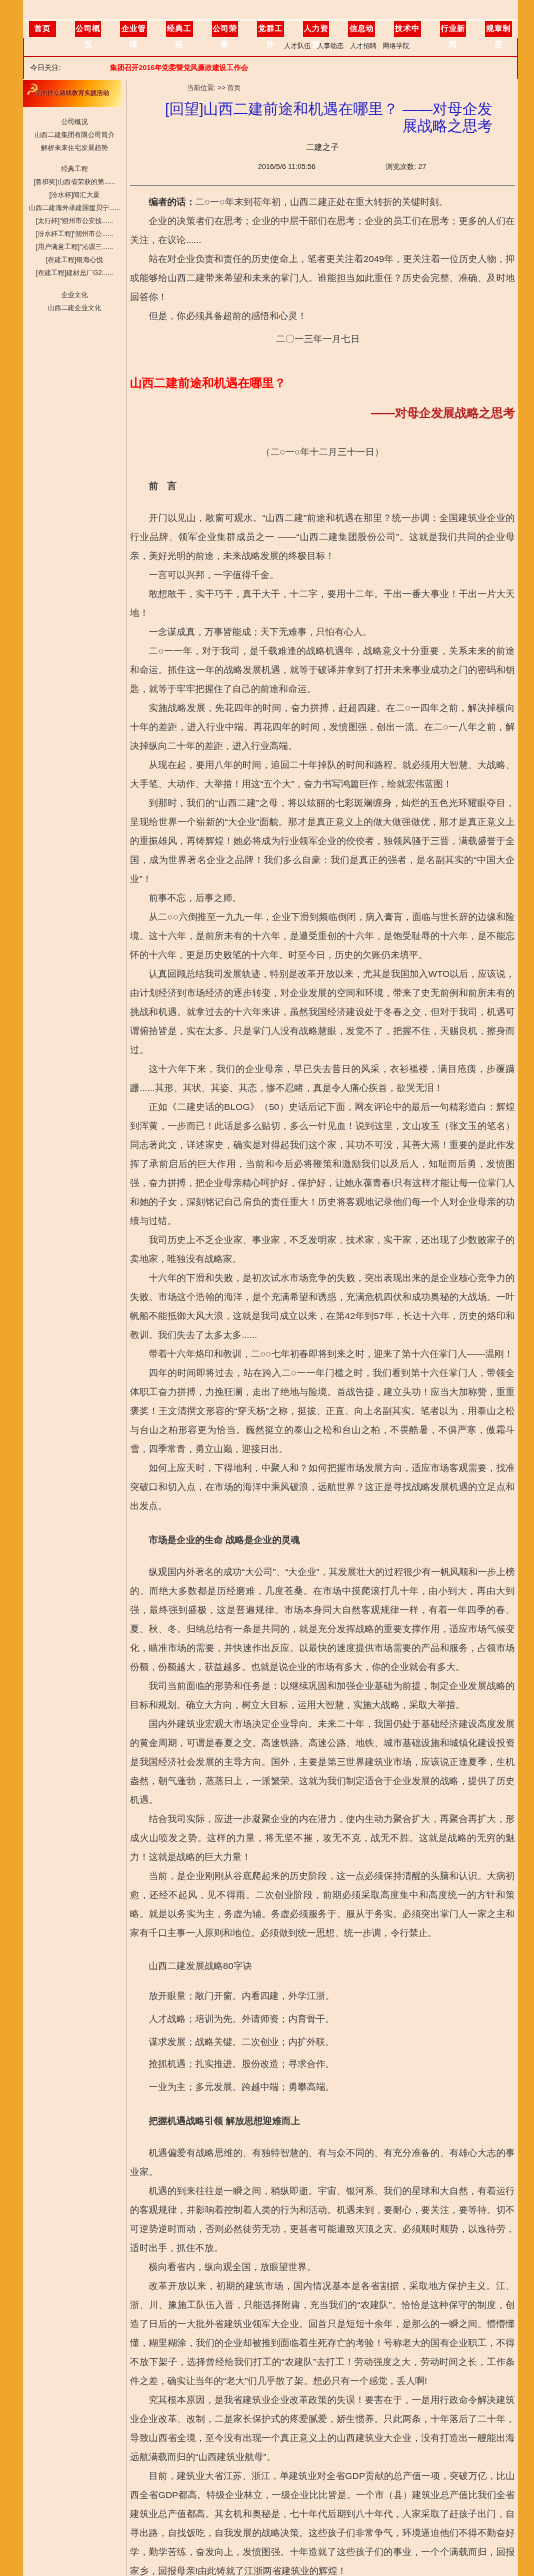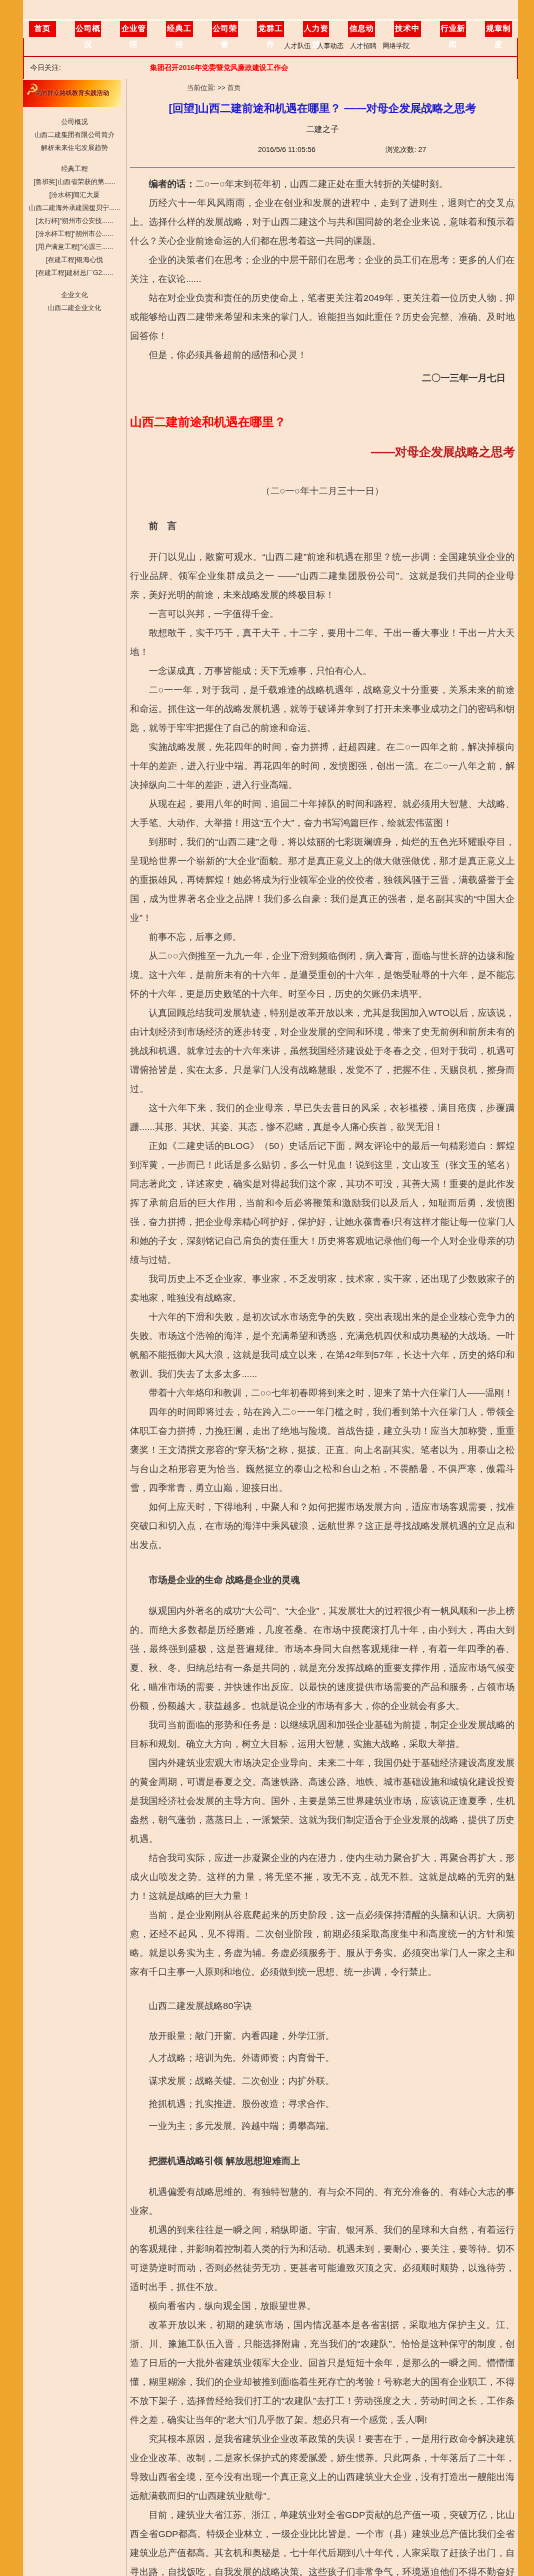--- a/index.html
+++ b/index.html
@@ -11,50 +11,50 @@
   
   .topband { height:19px; }
   .whiteline { height:1.5px; background:#FDF4EA; }
   .navbar { height:17px; padding:0.5px 6.2px; display:flex; gap:19px; align-items:center; }
   .nav-btn { flex:1; height:16px; line-height:16px; text-align:center; background:#E60505; color:#fff;
              font-size:7.7px; font-weight:bold; letter-spacing:0.5px; cursor:pointer; }
   .subnav { height:18.5px; border-left:1px solid #E60505; border-right:1px solid #E60505;
             display:flex; align-items:center; gap:6.2px; padding-left:260px; font-size:6.7px; color:#222; }
   .subnav span { cursor:pointer; }
   .ticker { height:23px; border-top:1px solid #C40000; border-left:1px solid #E60505; border-right:1px solid #E60505;
-            display:flex; align-items:center; font-size:7.2px; color:#222; padding-left:6.2px;gap:40px; }
+            display:flex; align-items:center; font-size:7.2px; color:#222; padding-left:6.2px; }
   .ticker-text { margin-left:49px; color:#FF0000; font-weight:bold; cursor:pointer; }
 
   
   .columns { display:flex; height:3130px; overflow:hidden; }
   .sidebar { width:103px; padding-top:1px; }
   .banner { width:98px; height:27px; position:relative; overflow:hidden;
             background:linear-gradient(115deg,#D80000 0%,#F83B00 30%,#FF9D00 62%,#FFD95E 88%,#FFF0A8 100%);
             cursor:pointer; }
   .banner .glyph { position:absolute; left:2.6px; top:1px; font-size:15.5px; color:#FFE27A; opacity:.9; }
   .banner .btxt { position:absolute; left:0; right:0; top:8.8px; text-align:center; color:#7E0000;
                   font-weight:bold; font-size:6.2px; text-shadow:0 0 1px #FFE9B0; }
   .side-menu { text-align:center; font-size:6.7px; color:#333; }
   .side-title { margin-top:8.2px; line-height:13px; }
   .side-item  { line-height:13px; cursor:pointer; }
 
   .main { flex:1; border-left:0.5px solid #DCC3B1; border-bottom:0.5px solid #DCC3B1; overflow:hidden; padding:0 3.1px; }
   .breadcrumb { font-size:6.7px; color:#333; padding:4.6px 0 0 57px; }
-  .art-title { color:#2121CB; font-weight:bold; font-size:11px; line-height:17.5px; text-align:center;
+  .art-title { color:#2121CB; font-weight:normal; font-size:15px; line-height:17.5px; text-align:right;
                max-width:340px; margin:7.2px auto 0; }
   .art-author { text-align:center; font-size:8.2px; color:#222; margin-top:7.2px; }
   .art-meta { display:flex; font-size:7.2px; color:#222; margin-top:9.3px; }
   .art-date { margin-left:128px; }
   .art-views { margin-left:70px; }
   .art-hr { border:none; border-top:0.5px solid #8A8A8A; margin-top:12.4px; }
 
   .art-body { margin-top:7.2px; font-size:9.3px; color:#3B3B3B; }
   .para { text-indent:2em; text-align:justify; line-height:19px; margin:0; }
   .para b { font-weight:bold; }
-  .right { text-align:right; text-indent:0; padding-right:9.3px; margin-top:4.1px;font-weight:bold; }
+  .right { text-align:center; text-indent:0; padding-right:9.3px; margin-top:4.1px; }
   .redhead  { color:#FF0000; font-weight:bold; font-size:12px; text-align:left; text-indent:0;
               margin-top:27px; line-height:15.5px; }
   .redhead2 { color:#b91c1c; font-weight:bold; font-size:12px; text-align:right; text-indent:0;
               margin-top:14.4px; line-height:15.5px; }
   .centerdate { text-align:center; text-indent:0; margin-top:21.6px; line-height:19px; }
   .subhead { font-weight:bold; margin-top:15.5px; margin-bottom:12.4px; text-align:left; }
   .versehead { margin-top:14.4px; margin-bottom:11.3px; text-align:left; }
   .verse { text-align:left; margin:3.6px 0; }
 </style>
 </head>
@@ -122,21 +122,20 @@
         <div class="art-title">[回望]山西二建前途和机遇在哪里？ ——对母企发展战略之思考</div>
         <div class="art-author">二建之子</div>
         <div class="art-meta">
           <span class="art-date">2016/5/6 11:05:56</span>
           <span class="art-views">浏览次数: 27</span>
         </div>
         <hr class="art-hr">
 
         <div class="art-body">
             <p class="para normal"><b>编者的话：</b>二○一○年末到莅年初，山西二建正处在重大转折的关键时刻。</p>
-            <p class="para normal">历经六十一年风风雨雨，企业在创业和发展的进程中，走到了进则生，退则亡的交叉点上。选择什么样的发展战略，对于山西二建这个与共和国同龄的老企业来说，意味着和预示着什么？关心企业前途命运的人们都在思考着这一共同的课题。</p>
             <p class="para normal">企业的决策者们在思考；企业的中层干部们在思考；企业的员工们在思考；更多的人们在关注，在议论......</p>
             <p class="para normal">站在对企业负责和责任的历史使命上，笔者更关注着2049年，更关注着一位历史人物，抑或能够给山西二建带来希望和未来的掌门人。谁能担当如此重任？历史会完整、准确、及时地回答你！</p>
             <p class="para normal">但是，你必须具备超前的感悟和心灵！</p>
             <p class="para right">二〇一三年一月七日</p>
             <p class="para redhead">山西二建前途和机遇在哪里？</p>
             <p class="para redhead2">——对母企发展战略之思考</p>
             <p class="para centerdate">（二○一○年十二月三十一日）</p>
             <p class="para subhead">前　言</p>
             <p class="para normal">开门以见山，敞窗可观水。“山西二建”前途和机遇在那里？统一步调：全国建筑业企业的行业品牌、领军企业集群成员之一 ——“山西二建集团股份公司”。这就是我们共同的企业母亲，美好光明的前途，未来战略发展的终极目标！</p>
             <p class="para normal">一言可以兴邦，一字值得千金。</p>

